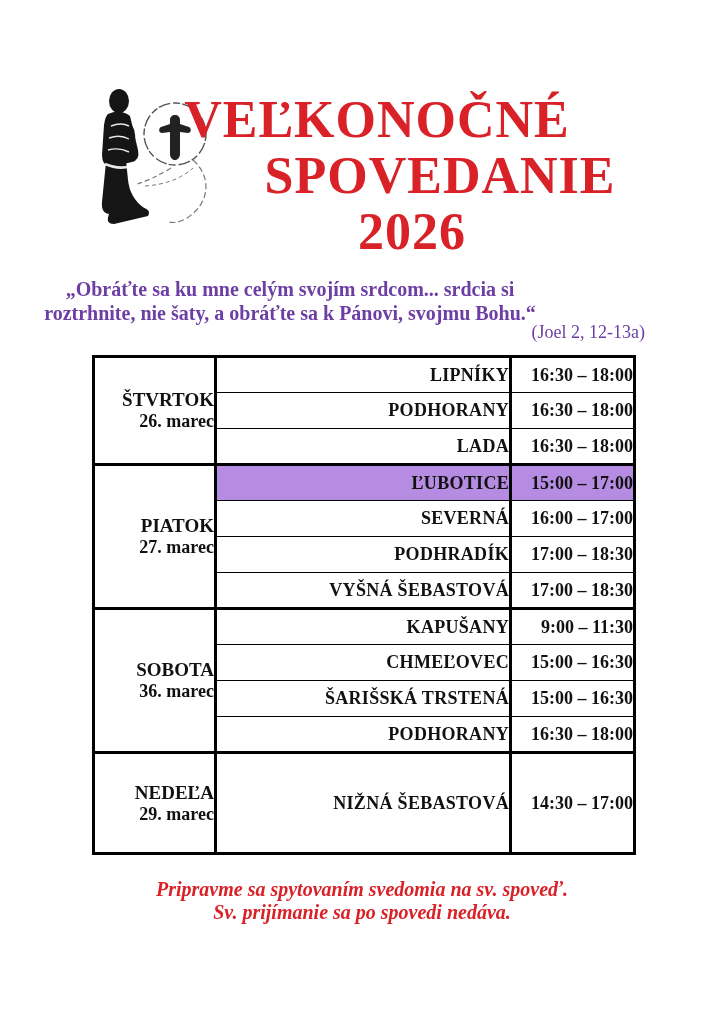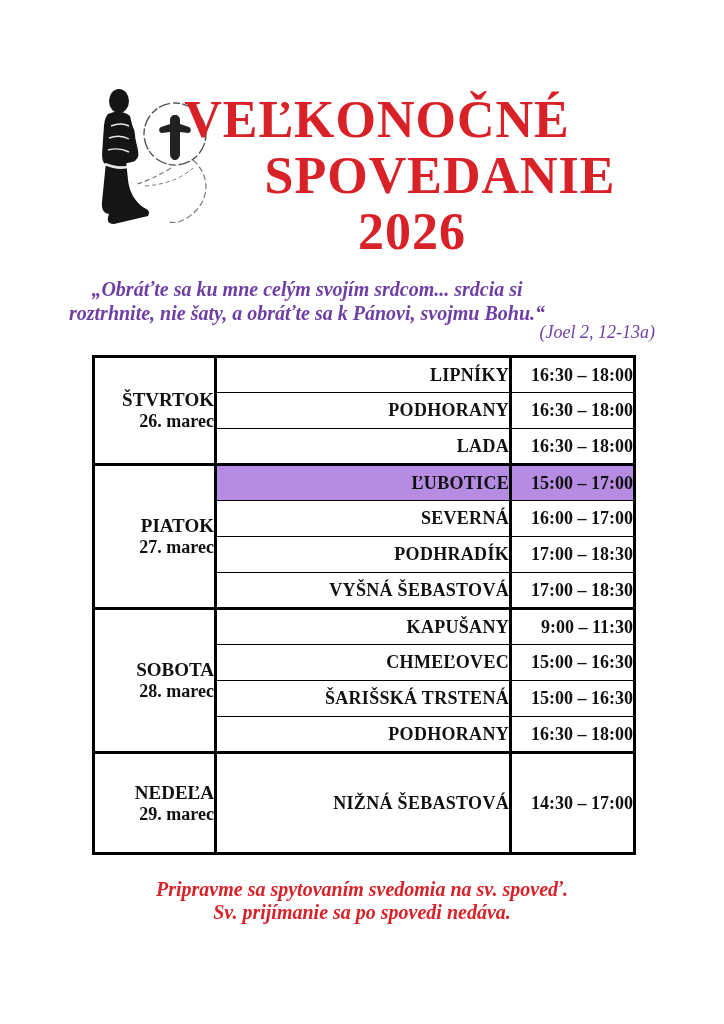--- a/index.html
+++ b/index.html
@@ -30,30 +30,29 @@
     font-weight:bold;
     font-size:52px;
     line-height:1;
     letter-spacing:1px;
   }
   .title-1{top:94px;transform:translateX(15px);}
   .title-2{top:150px;transform:translateX(78px);}
   .title-3{top:206px;transform:translateX(50px);}
   
   .quote{
-    position:absolute;left:17px;top:277px;width:580px;
+    position:absolute;left:0;top:277px;width:580px;
     text-align:center;
     color:var(--quote-purple);
-    font-style:italic;font-weight:bold;
+    font-weight:bold;
     font-size:20px;line-height:24px;
   }
   .quote-attr{
-    position:absolute;top:322px;right:69px;
+    position:absolute;top:322px;right:79px;
     color:var(--quote-purple);
-    font-style:italic;
     font-size:18px;
   }
   
   .schedule-table{
     position:absolute;left:92px;top:355px;
     border-collapse:collapse;
     table-layout:fixed;
     width:541px;
     border:3px solid var(--table-border);
     color:var(--text-black);
@@ -167,21 +166,21 @@
         <td class="time-cell">17:00 – 18:30</td>
       </tr>
       <tr>
         <td class="place-cell">VYŠNÁ ŠEBASTOVÁ</td>
         <td class="time-cell">17:00 – 18:30</td>
       </tr>
 
       <tr class="group-start">
         <td class="day-cell" rowspan="4">
           <div class="day-name">SOBOTA</div>
-          <div class="day-date">28. marec</div>
+          <div class="day-date">36. marec</div>
         </td>
         <td class="place-cell">KAPUŠANY</td>
         <td class="time-cell">9:00 – 11:30</td>
       </tr>
       <tr>
         <td class="place-cell">CHMEĽOVEC</td>
         <td class="time-cell">15:00 – 16:30</td>
       </tr>
       <tr>
         <td class="place-cell">ŠARIŠSKÁ TRSTENÁ</td>

